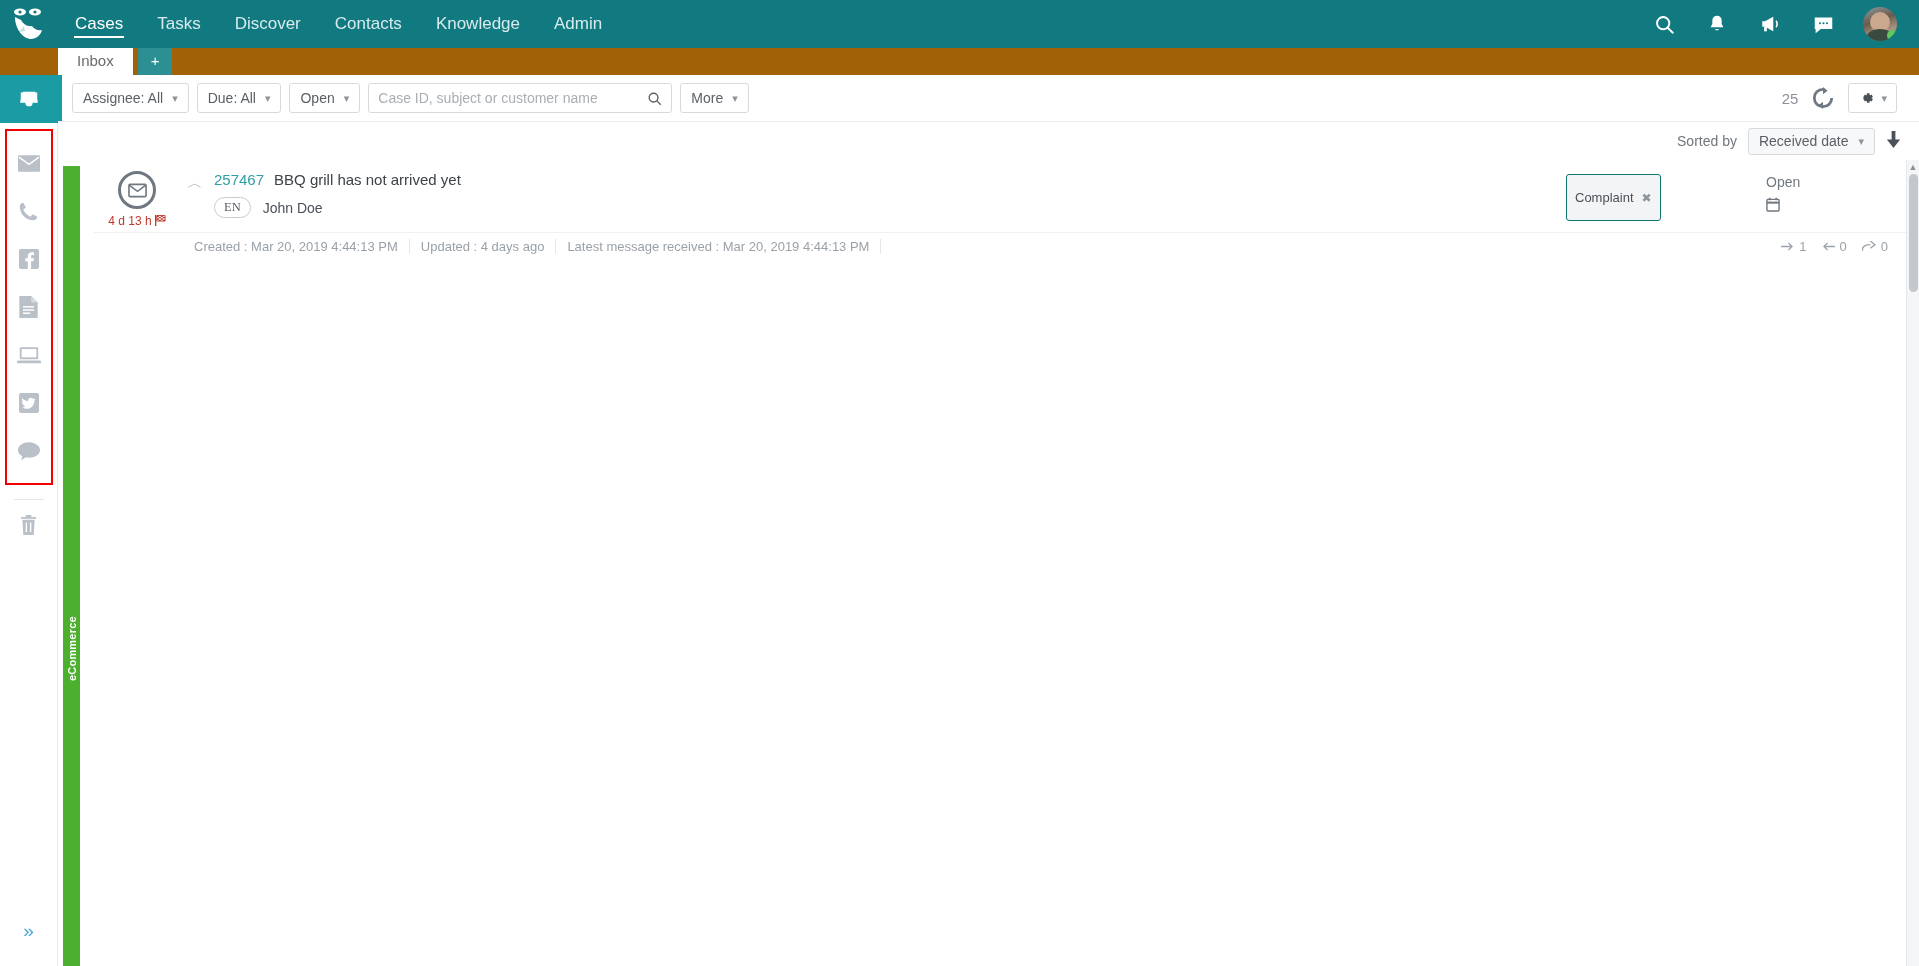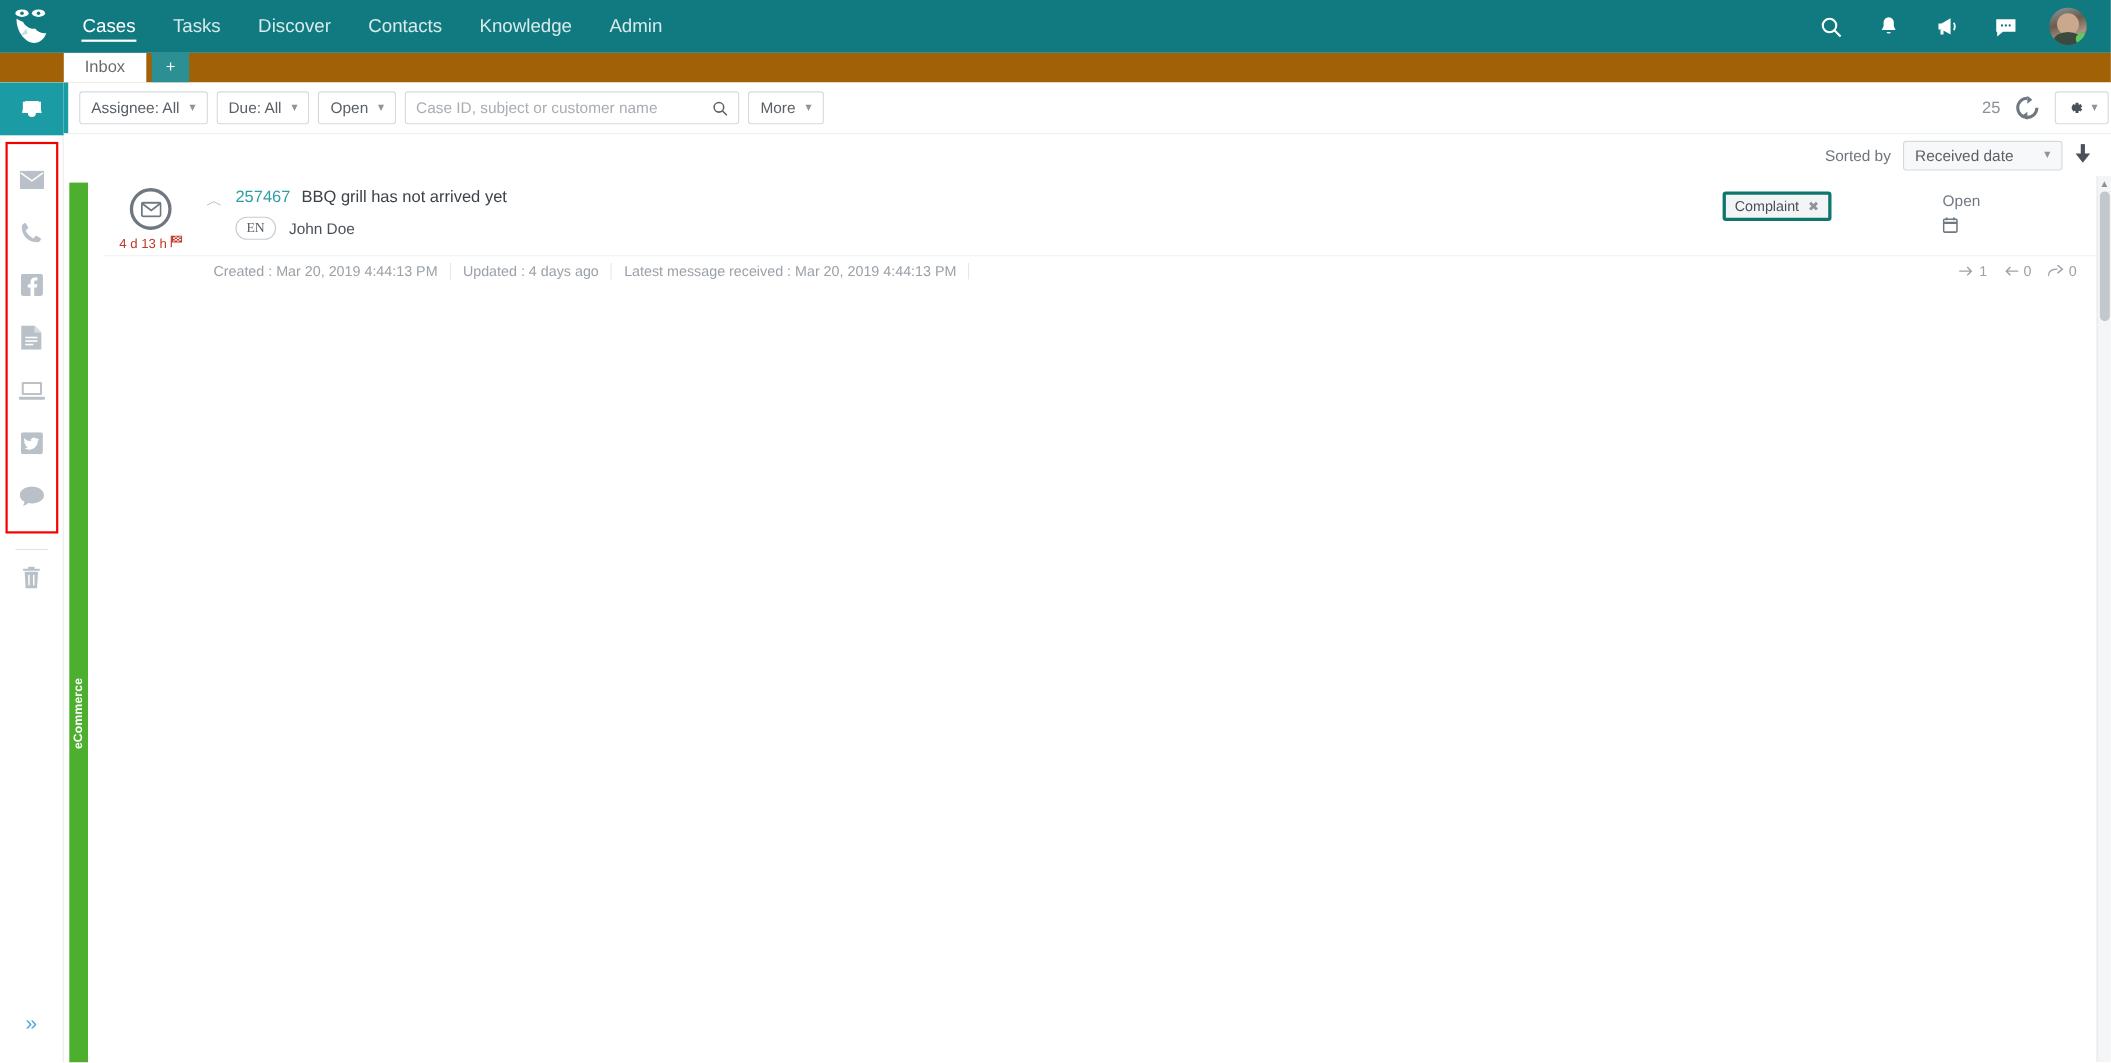--- a/index.html
+++ b/index.html
@@ -94,21 +94,21 @@
     margin-top:auto; margin-bottom: 26px; color:#4aa8d8;
     font-size: 19px; cursor:pointer; line-height:1;
   }
 
   
   .main { flex:1; display:flex; flex-direction:column; min-width:0; position:relative; }
 
   
   .filterbar {
     height: 47px; display:flex; align-items:center; gap: 8px;
-    padding: 0 2px 0 14px; border-bottom:1px solid #eceff1; background:#fff;
+    padding: 0 22px 0 14px; border-bottom:1px solid #eceff1; background:#fff;
     position: relative;
   }
   .filterbar::before{
     content:''; position:absolute; left:0; top:0; bottom:0; width:4px; background:#1b9ba3;
   }
   .fbtn {
     border:1px solid #d6dadd; background:#fff; border-radius:3px;
     height: 30px; display:flex; align-items:center; gap: 9px;
     padding: 0 10px; font-size:14px; color:#5a6066; cursor:pointer; white-space:nowrap;
   }
@@ -133,21 +133,21 @@
   }
 
   
   .sortbar {
     height: 38px; display:flex; align-items:center; justify-content:flex-end;
     gap: 11px; padding-right: 18px; background:#fff;
   }
   .sortlabel { font-size:14px; color:#70767c; }
   .sortsel {
     border:1px solid #d6dadd; background:#f7f8f9; border-radius:3px; height:27px;
-    display:flex; align-items:center; gap:28px; padding:0 10px; font-size:14px;
+    display:flex; align-items:center; gap:10px; padding:0 10px; font-size:14px;
     color:#5a6066; cursor:pointer;
   }
   .sortdir { color:#4a5159; font-size:16px; cursor:pointer; line-height:1; }
 
   
   .listwrap { flex:1; overflow:hidden; position:relative; background:#fff; }
   .list { position:absolute; inset:0 13px 0 0; overflow:hidden; }
 
   .case {
     display:flex; border-bottom: 1px solid #e8ebee; background:#ffffff;
@@ -186,22 +186,22 @@
   .subject { color:#3c4248; font-size:15px; }
   .custline { display:flex; align-items:center; gap:12px; margin-top: 9px; }
   .langpill {
     border:1px solid #c7ccd1; border-radius:11px; font-size:12.5px; color:#5a6066;
     padding: 2px 9px; line-height:15px;font-family:Liberation Serif, serif;
   }
   .custname { font-size:14px; color:#4a5058; }
 
   .tagcol { flex: 0 0 200px; padding-top: 3px; display:flex; align-items:flex-start;}
   .tag {
-    background:#f2f4f5; border:3px solid #0f766e; border-radius:3px;
-    font-size:13px; color:#4a5058; padding: 3px 8px; display:inline-flex; align-items:center; gap:8px;
+    background:#f2f4f5; border:1px solid #0f766e; border-radius:3px;
+    font-size:13px; color:#4a5058; padding: 15px 8px; display:inline-flex; align-items:center; gap:8px;
   }
   .tagx { color:#8d959c; font-size: 12px; cursor:pointer; }
 
   .metacol { flex: 0 0 155px; padding-top: 3px; }
   .metarow { display:flex; align-items:center; gap:8px; margin-bottom: 8px; font-size:14px; color:#707880;}
   .metaic { color:#707880; width:15px; display:flex; justify-content:center; flex:0 0 15px;}
   .statuscol { flex: 0 0 140px; padding-top: 3px; }
   .statustxt { font-size:14px; color:#707880; margin-bottom: 7px; }
   .calic { color:#707880; }
 

